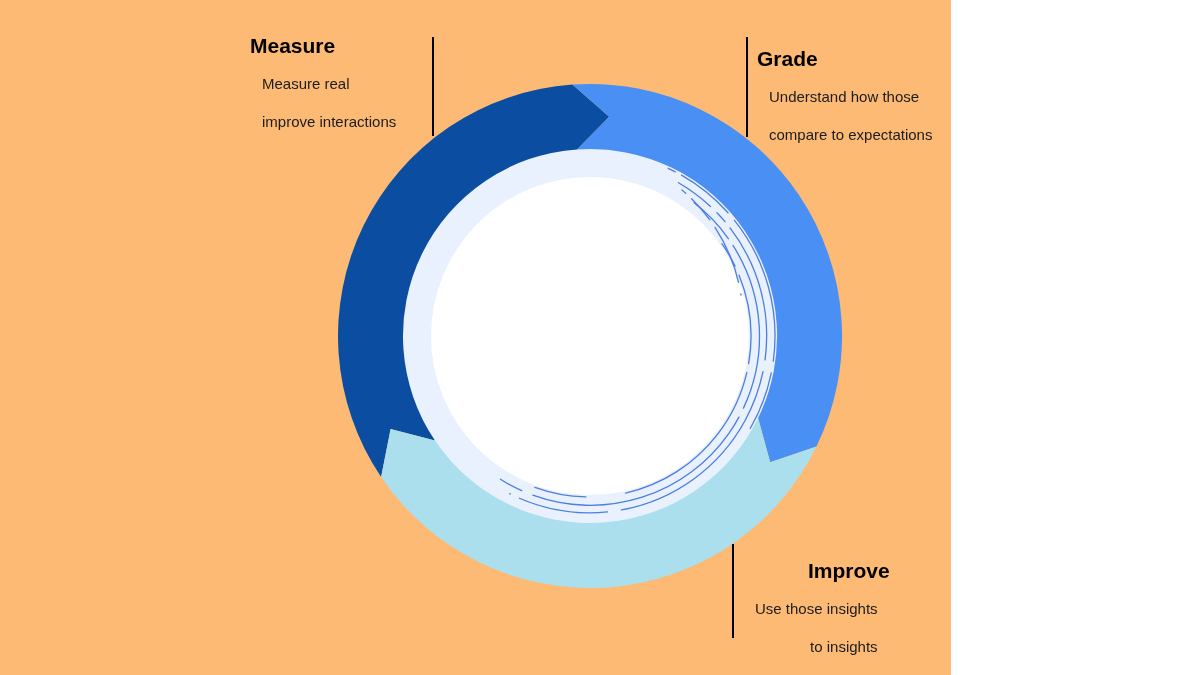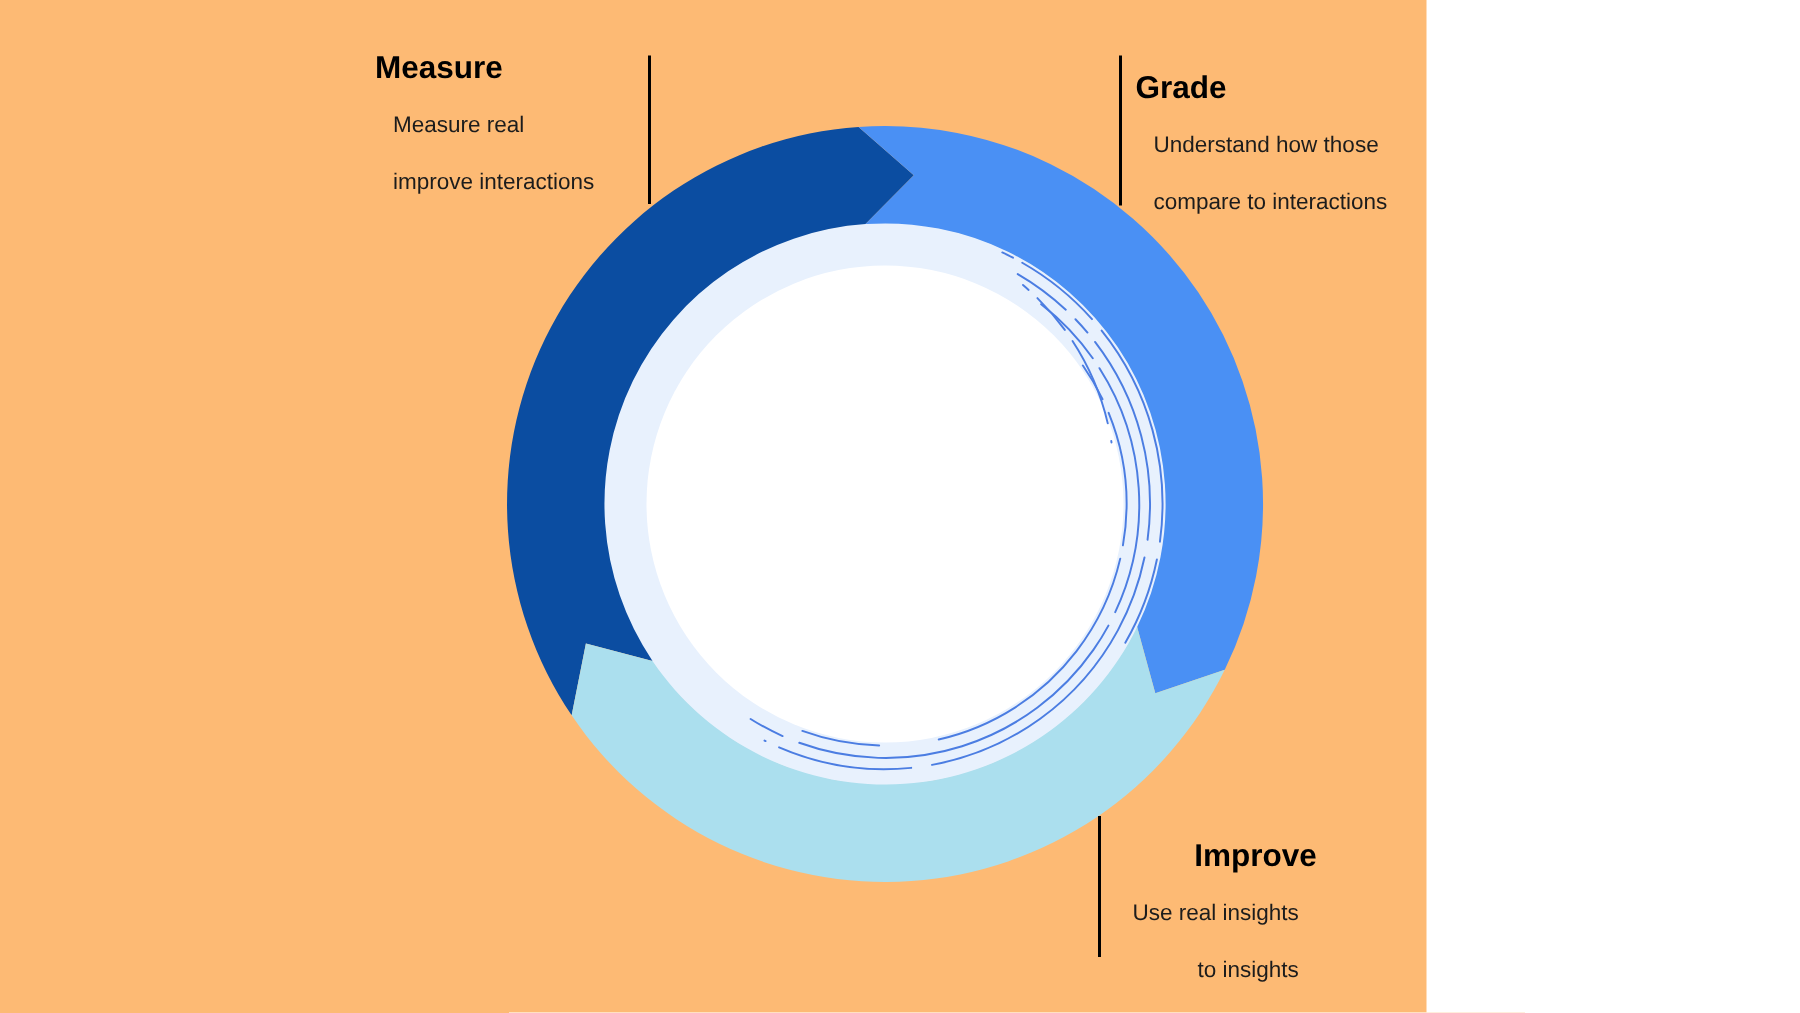--- a/index.html
+++ b/index.html
@@ -95,23 +95,23 @@
   <div class="label-block" id="label-measure">
     <p class="label-title">Measure</p>
     <p class="label-desc">Measure real</p>
     <p class="label-desc">improve interactions</p>
   </div>
 
   <div class="connector" id="connector-grade"></div>
   <div class="label-block" id="label-grade">
     <p class="label-title">Grade</p>
     <p class="label-desc">Understand how those</p>
-    <p class="label-desc">compare to interactions</p>
+    <p class="label-desc">compare to expectations</p>
   </div>
 
   <div class="connector" id="connector-improve"></div>
   <div class="label-block" id="label-improve">
     <p class="label-title">Improve</p>
-    <p class="label-desc">Use real insights</p>
+    <p class="label-desc">Use those insights</p>
     <p class="label-desc">to insights</p>
   </div>
 
 </div>
 
 </body></html>

